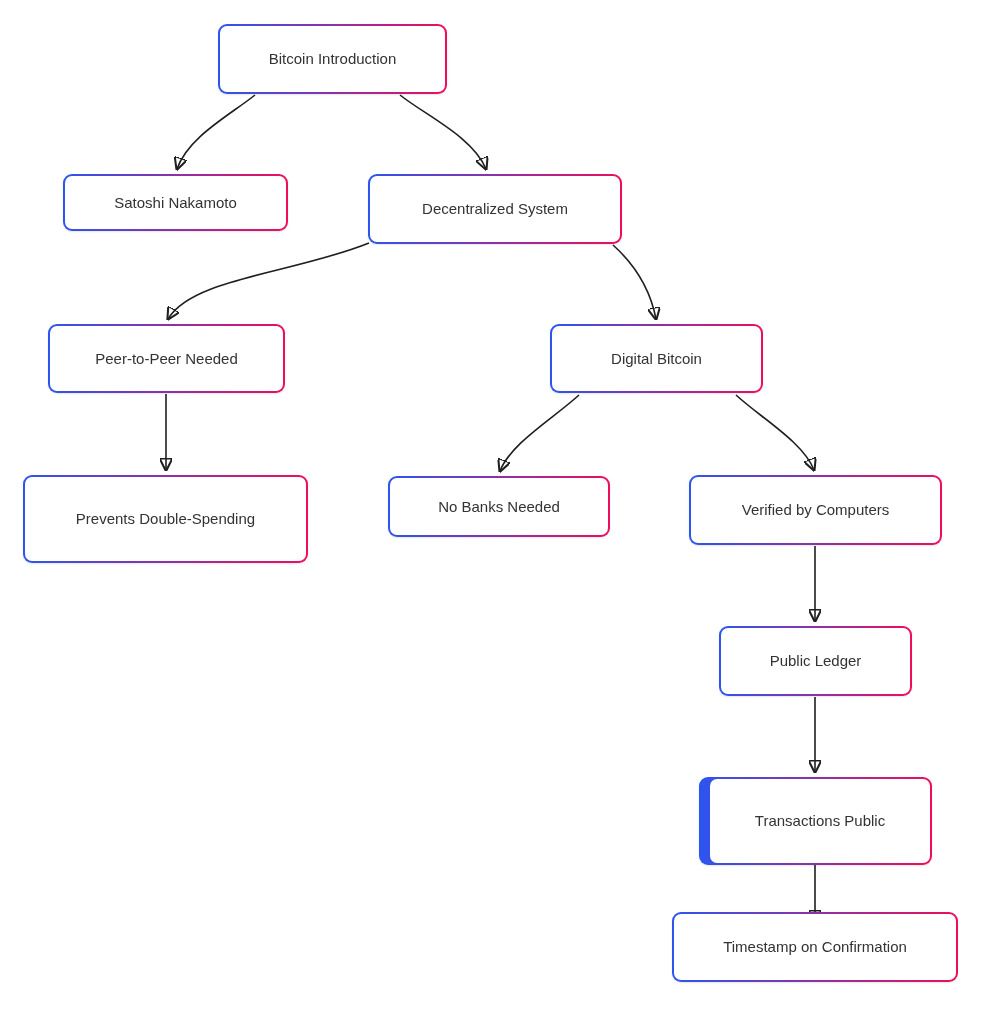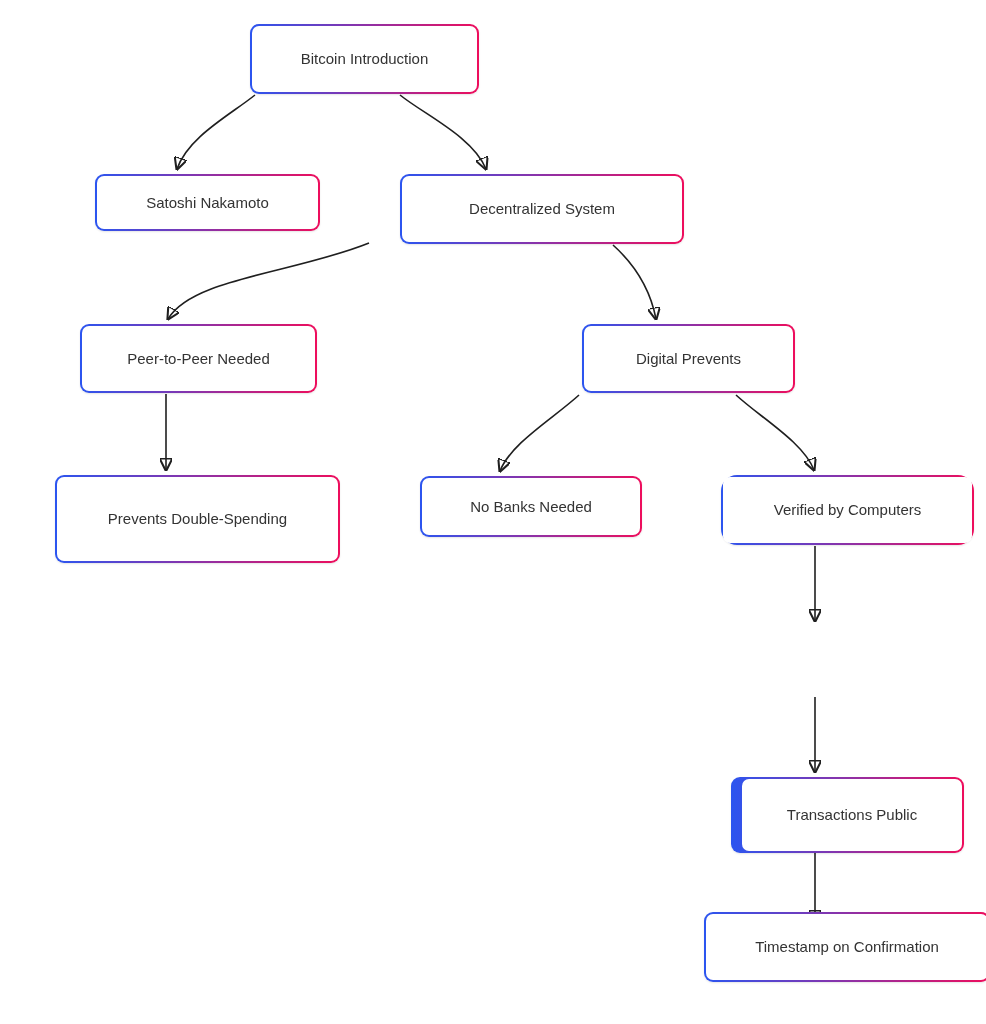--- a/index.html
+++ b/index.html
@@ -28,21 +28,20 @@
     stroke: #1f1f1f;
     stroke-width: 1.6;
   }
   .node {
     position: absolute;
     box-sizing: border-box;
     padding: 2px;
     border-radius: 9px;
     background: linear-gradient(90deg, #2b55f0 0%, #8d31a7 50%, #ee0d5c 100%);
     box-shadow: 0 1px 2px rgba(0,0,0,0.10);
-    margin-left: 32px;
   }
   .node-inner {
     width: 100%;
     height: 100%;
     box-sizing: border-box;
     background: #ffffff;
     border-radius: 7px;
     display: flex;
     align-items: center;
     justify-content: center;
@@ -77,46 +76,49 @@
   </svg>
 
   <div class="node" style="left:218px; top:24px; width:229px; height:70px;">
     <div class="node-inner">Bitcoin Introduction</div>
   </div>
 
   <div class="node" style="left:63px; top:174px; width:225px; height:57px;">
     <div class="node-inner">Satoshi Nakamoto</div>
   </div>
 
-  <div class="node" style="left:368px; top:174px; width:284px; height:70px;">
+  <div class="node" style="left:368px; top:174px; width:254px; height:70px;">
     <div class="node-inner">Decentralized System</div>
   </div>
 
   <div class="node" style="left:48px; top:324px; width:237px; height:69px;">
     <div class="node-inner">Peer-to-Peer Needed</div>
   </div>
 
   <div class="node" style="left:550px; top:324px; width:213px; height:69px;">
-    <div class="node-inner">Digital Prevents</div>
+    <div class="node-inner">Digital Bitcoin</div>
   </div>
 
   <div class="node" style="left:23px; top:475px; width:285px; height:88px;">
     <div class="node-inner">Prevents Double-Spending</div>
   </div>
 
   <div class="node" style="left:388px; top:476px; width:222px; height:61px;">
     <div class="node-inner">No Banks Needed</div>
   </div>
 
-  <div class="node" style="left:689px; top:475px; width:253px; height:70px;border-radius:16px;">
+  <div class="node" style="left:689px; top:475px; width:253px; height:70px;">
     <div class="node-inner">Verified by Computers</div>
   </div>
 
+  <div class="node" style="left:719px; top:626px; width:193px; height:70px;">
+    <div class="node-inner">Public Ledger</div>
+  </div>
 
-  <div class="node" style="left:699px; top:777px; width:233px; height:76px;padding-left:11px;">
+  <div class="node" style="left:699px; top:777px; width:233px; height:88px;padding-left:11px;">
     <div class="node-inner">Transactions Public</div>
   </div>
 
   <div class="node" style="left:672px; top:912px; width:286px; height:70px;">
     <div class="node-inner">Timestamp on Confirmation</div>
   </div>
 
 </div>
 
 </body></html>

